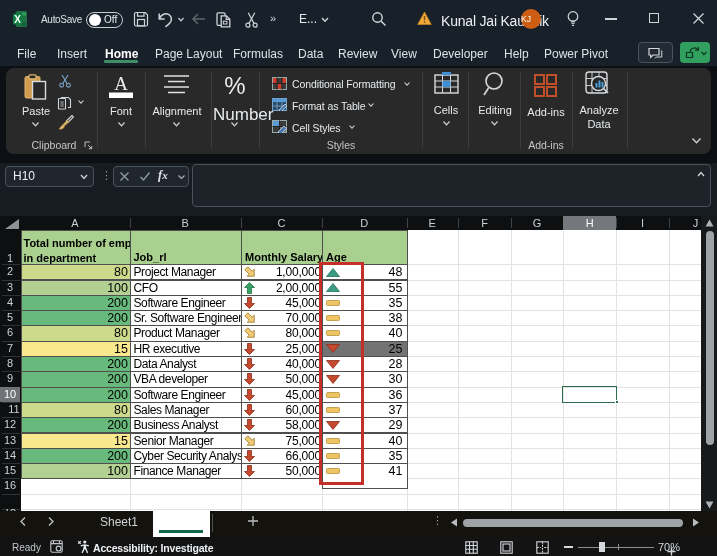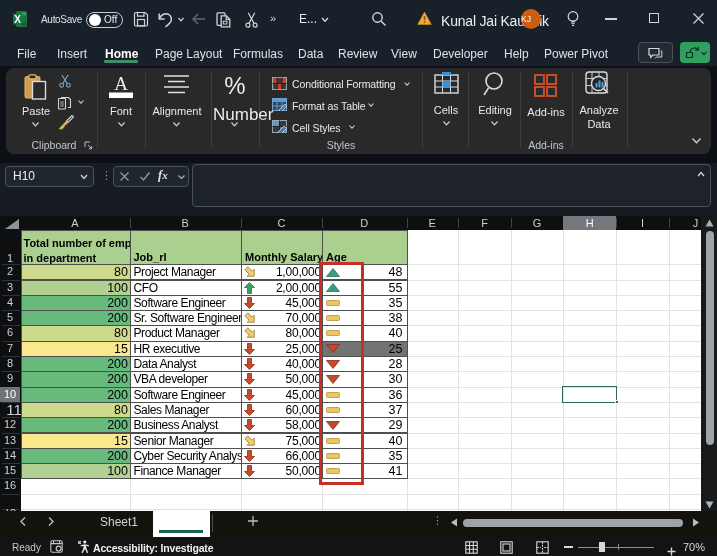--- a/index.html
+++ b/index.html
@@ -321,21 +321,21 @@
 <div class="abs" style="left:0;top:325.4px;width:20px;height:15.3px;background:transparent;color:#cdd1d4;font-size:11px;text-align:center;line-height:15px;overflow:hidden;">6</div>
 <div class="abs" style="left:2px;top:340.7px;width:18px;height:1px;background:#2e3236;"></div>
 <div class="abs" style="left:0;top:340.7px;width:20px;height:15.3px;background:transparent;color:#cdd1d4;font-size:11px;text-align:center;line-height:15px;overflow:hidden;">7</div>
 <div class="abs" style="left:2px;top:356.0px;width:18px;height:1px;background:#2e3236;"></div>
 <div class="abs" style="left:0;top:356.0px;width:20px;height:15.3px;background:transparent;color:#cdd1d4;font-size:11px;text-align:center;line-height:15px;overflow:hidden;">8</div>
 <div class="abs" style="left:2px;top:371.3px;width:18px;height:1px;background:#2e3236;"></div>
 <div class="abs" style="left:0;top:371.3px;width:20px;height:15.3px;background:transparent;color:#cdd1d4;font-size:11px;text-align:center;line-height:15px;overflow:hidden;">9</div>
 <div class="abs" style="left:2px;top:386.6px;width:18px;height:1px;background:#2e3236;"></div>
 <div class="abs" style="left:0;top:386.6px;width:20px;height:15.3px;background:#6f7377;color:#ffffff;font-size:11px;text-align:center;line-height:15px;overflow:hidden;">10</div>
 <div class="abs" style="left:2px;top:401.9px;width:18px;height:1px;background:#2e3236;"></div>
-<div class="abs" style="left:0;top:401.9px;width:28px;height:15.3px;background:transparent;color:#cdd1d4;font-size:15px;text-align:center;line-height:15px;overflow:hidden;">11</div>
+<div class="abs" style="left:0;top:401.9px;width:28px;height:15.3px;background:transparent;color:#cdd1d4;font-size:11px;text-align:center;line-height:15px;overflow:hidden;">11</div>
 <div class="abs" style="left:2px;top:417.2px;width:18px;height:1px;background:#2e3236;"></div>
 <div class="abs" style="left:0;top:417.2px;width:20px;height:15.3px;background:transparent;color:#cdd1d4;font-size:11px;text-align:center;line-height:15px;overflow:hidden;">12</div>
 <div class="abs" style="left:2px;top:432.5px;width:18px;height:1px;background:#2e3236;"></div>
 <div class="abs" style="left:0;top:432.5px;width:20px;height:15.3px;background:transparent;color:#cdd1d4;font-size:11px;text-align:center;line-height:15px;overflow:hidden;">13</div>
 <div class="abs" style="left:2px;top:447.8px;width:18px;height:1px;background:#2e3236;"></div>
 <div class="abs" style="left:0;top:447.8px;width:20px;height:15.3px;background:transparent;color:#cdd1d4;font-size:11px;text-align:center;line-height:15px;overflow:hidden;">14</div>
 <div class="abs" style="left:2px;top:463.1px;width:18px;height:1px;background:#2e3236;"></div>
 <div class="abs" style="left:0;top:463.1px;width:20px;height:15.3px;background:transparent;color:#cdd1d4;font-size:11px;text-align:center;line-height:15px;overflow:hidden;">15</div>
 <div class="abs" style="left:2px;top:478.4px;width:18px;height:1px;background:#2e3236;"></div>
 <div class="abs" style="left:0;top:478.4px;width:20px;height:15.3px;background:transparent;color:#cdd1d4;font-size:11px;text-align:center;line-height:15px;overflow:hidden;">16</div>
@@ -485,21 +485,21 @@
 <div class="abs" style="left:322.0px;top:447.8px;width:85.5px;height:16.3px;background:#fff;border:1px solid #4f4f4f;color:#000;font-size:12.5px;text-align:right;padding-right:4px;line-height:15px;">35</div>
 <svg class="abs" style="left:325.5px;top:452.8px" width="14" height="6" viewBox="0 0 14 6">
       <rect x="0.5" y="0.5" width="13" height="5" rx="1" fill="#efc463" stroke="#b5923b" stroke-width="0.8"></rect>
     </svg>
 <div class="abs" style="left:20.5px;top:463.1px;width:110.0px;height:16.3px;background:#b2d092;border:1px solid #4f4f4f;color:#000;font-size:12.5px;text-align:right;padding-right:1.5px;line-height:15px;">100</div>
 <div class="abs" style="left:129.5px;top:463.1px;width:112.5px;height:16.3px;background:#fff;border:1px solid #4f4f4f;color:#000;font-size:12px;letter-spacing:-0.4px;padding-left:3px;line-height:15px;white-space:nowrap;overflow:hidden;">Finance Manager</div>
 <div class="abs" style="left:241.0px;top:463.1px;width:82.0px;height:16.3px;background:#fff;border:1px solid #4f4f4f;color:#000;font-size:12px;letter-spacing:-0.2px;text-align:right;padding-right:1px;line-height:15px;">50,000</div>
 <svg class="abs" style="left:243.5px;top:465.1px" width="11" height="12" viewBox="0 0 11 12">
       <path d="M5.5 11.5 L0.5 6.5 L3.5 6.5 L3.5 0.5 L7.5 0.5 L7.5 6.5 L10.5 6.5 Z" fill="#c5492e" stroke="#8d2c18" stroke-width="0.8"></path>
     </svg>
-<div class="abs" style="left:322.0px;top:463.1px;width:85.5px;height:16px;background:#fff;border:1px solid #4f4f4f;color:#000;font-size:12.5px;text-align:right;padding-right:4px;line-height:15px;">41</div>
+<div class="abs" style="left:322.0px;top:463.1px;width:85.5px;height:26px;background:#fff;border:1px solid #4f4f4f;color:#000;font-size:12.5px;text-align:right;padding-right:4px;line-height:15px;">41</div>
 <svg class="abs" style="left:325.5px;top:468.1px" width="14" height="6" viewBox="0 0 14 6">
       <rect x="0.5" y="0.5" width="13" height="5" rx="1" fill="#efc463" stroke="#b5923b" stroke-width="0.8"></rect>
     </svg>
 <div class="abs" style="left:562.3px;top:385.6px;width:55px;height:17.3px;border:1.6px solid #2a6e4e;background:transparent;"></div>
 <div class="abs" style="left:614.5px;top:399.9px;width:4px;height:4px;background:#2a6e4e;border:1px solid #fff;"></div>
 <div class="abs" style="left:319px;top:261.5px;width:44.5px;height:223px;border:3px solid #c43028;"></div>
 <div class="abs" style="left:701px;top:216px;width:16px;height:295px;background:#17191b;"></div>
 <svg class="abs" style="left:705px;top:219px" width="9" height="8" viewBox="0 0 9 8">
       <path d="M4.5 0.5 L8.5 7.5 L0.5 7.5 Z" fill="#aeb2b6"></path>
     </svg>
@@ -555,13 +555,13 @@
       <rect x="0.8" y="0.8" width="11.4" height="11.4"></rect>
       <path d="M6.5 0.8 v11.4 M0.8 6.5 h4 M8.2 6.5 h4" stroke-dasharray="2 1"></path>
     </svg>
 <div class="abs" style="left:564px;top:546px;width:9px;height:1.5px;background:#d4d8dc;"></div>
 <div class="abs" style="left:578px;top:546.5px;width:76px;height:1px;background:#8a8f94;"></div>
 <div class="abs" style="left:599px;top:542px;width:6px;height:10px;background:#d4d8dc;"></div>
 <div class="abs" style="left:618px;top:544px;width:1px;height:6px;background:#8a8f94;"></div>
 <div class="abs" style="left:667px;top:542px;width:9px;height:9px;"><svg width="9" height="9" viewBox="0 0 9 9" stroke="#d4d8dc" stroke-width="1.4">
         <path d="M4.5 0.5 V8.5 M0.5 4.5 H8.5"></path>
       </svg></div>
-<div class="abs" style="left:683px;top:541px;width:30px;height:13px;font-size:11px;color:#d4d8dc;">70%</div>
+<div class="abs" style="left:658px;top:541px;width:30px;height:13px;font-size:11px;color:#d4d8dc;">70%</div>
 </div>
 </body></html>

